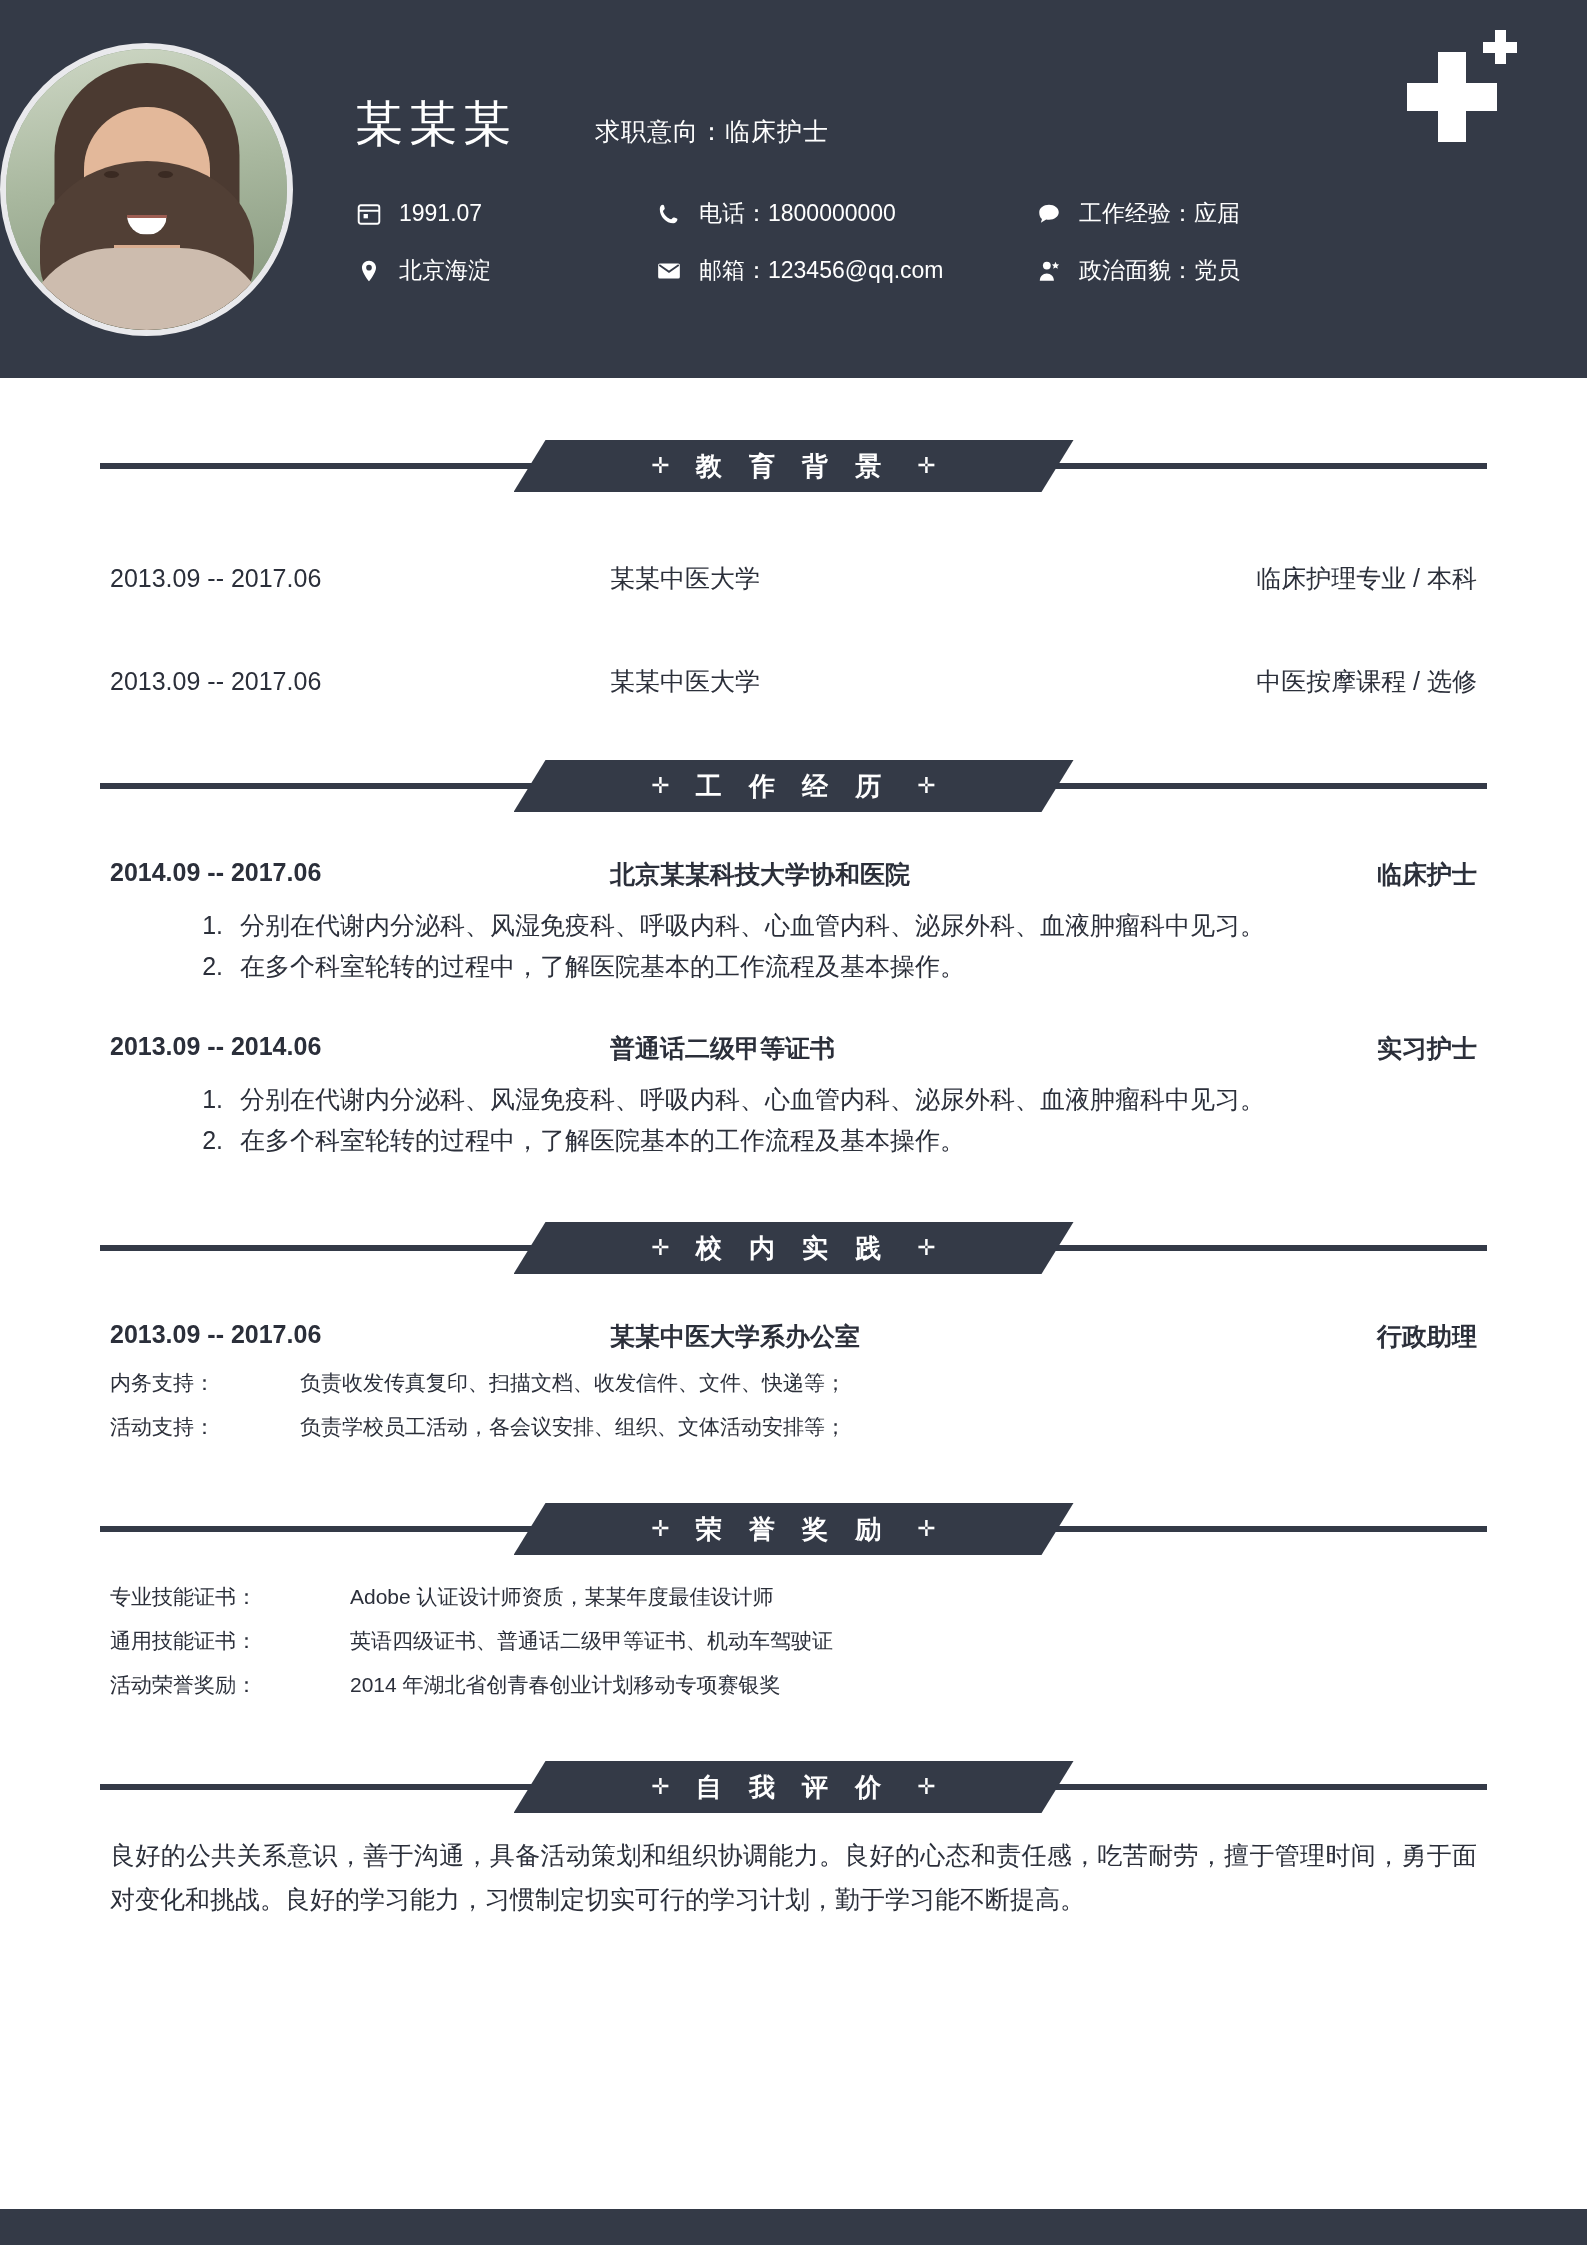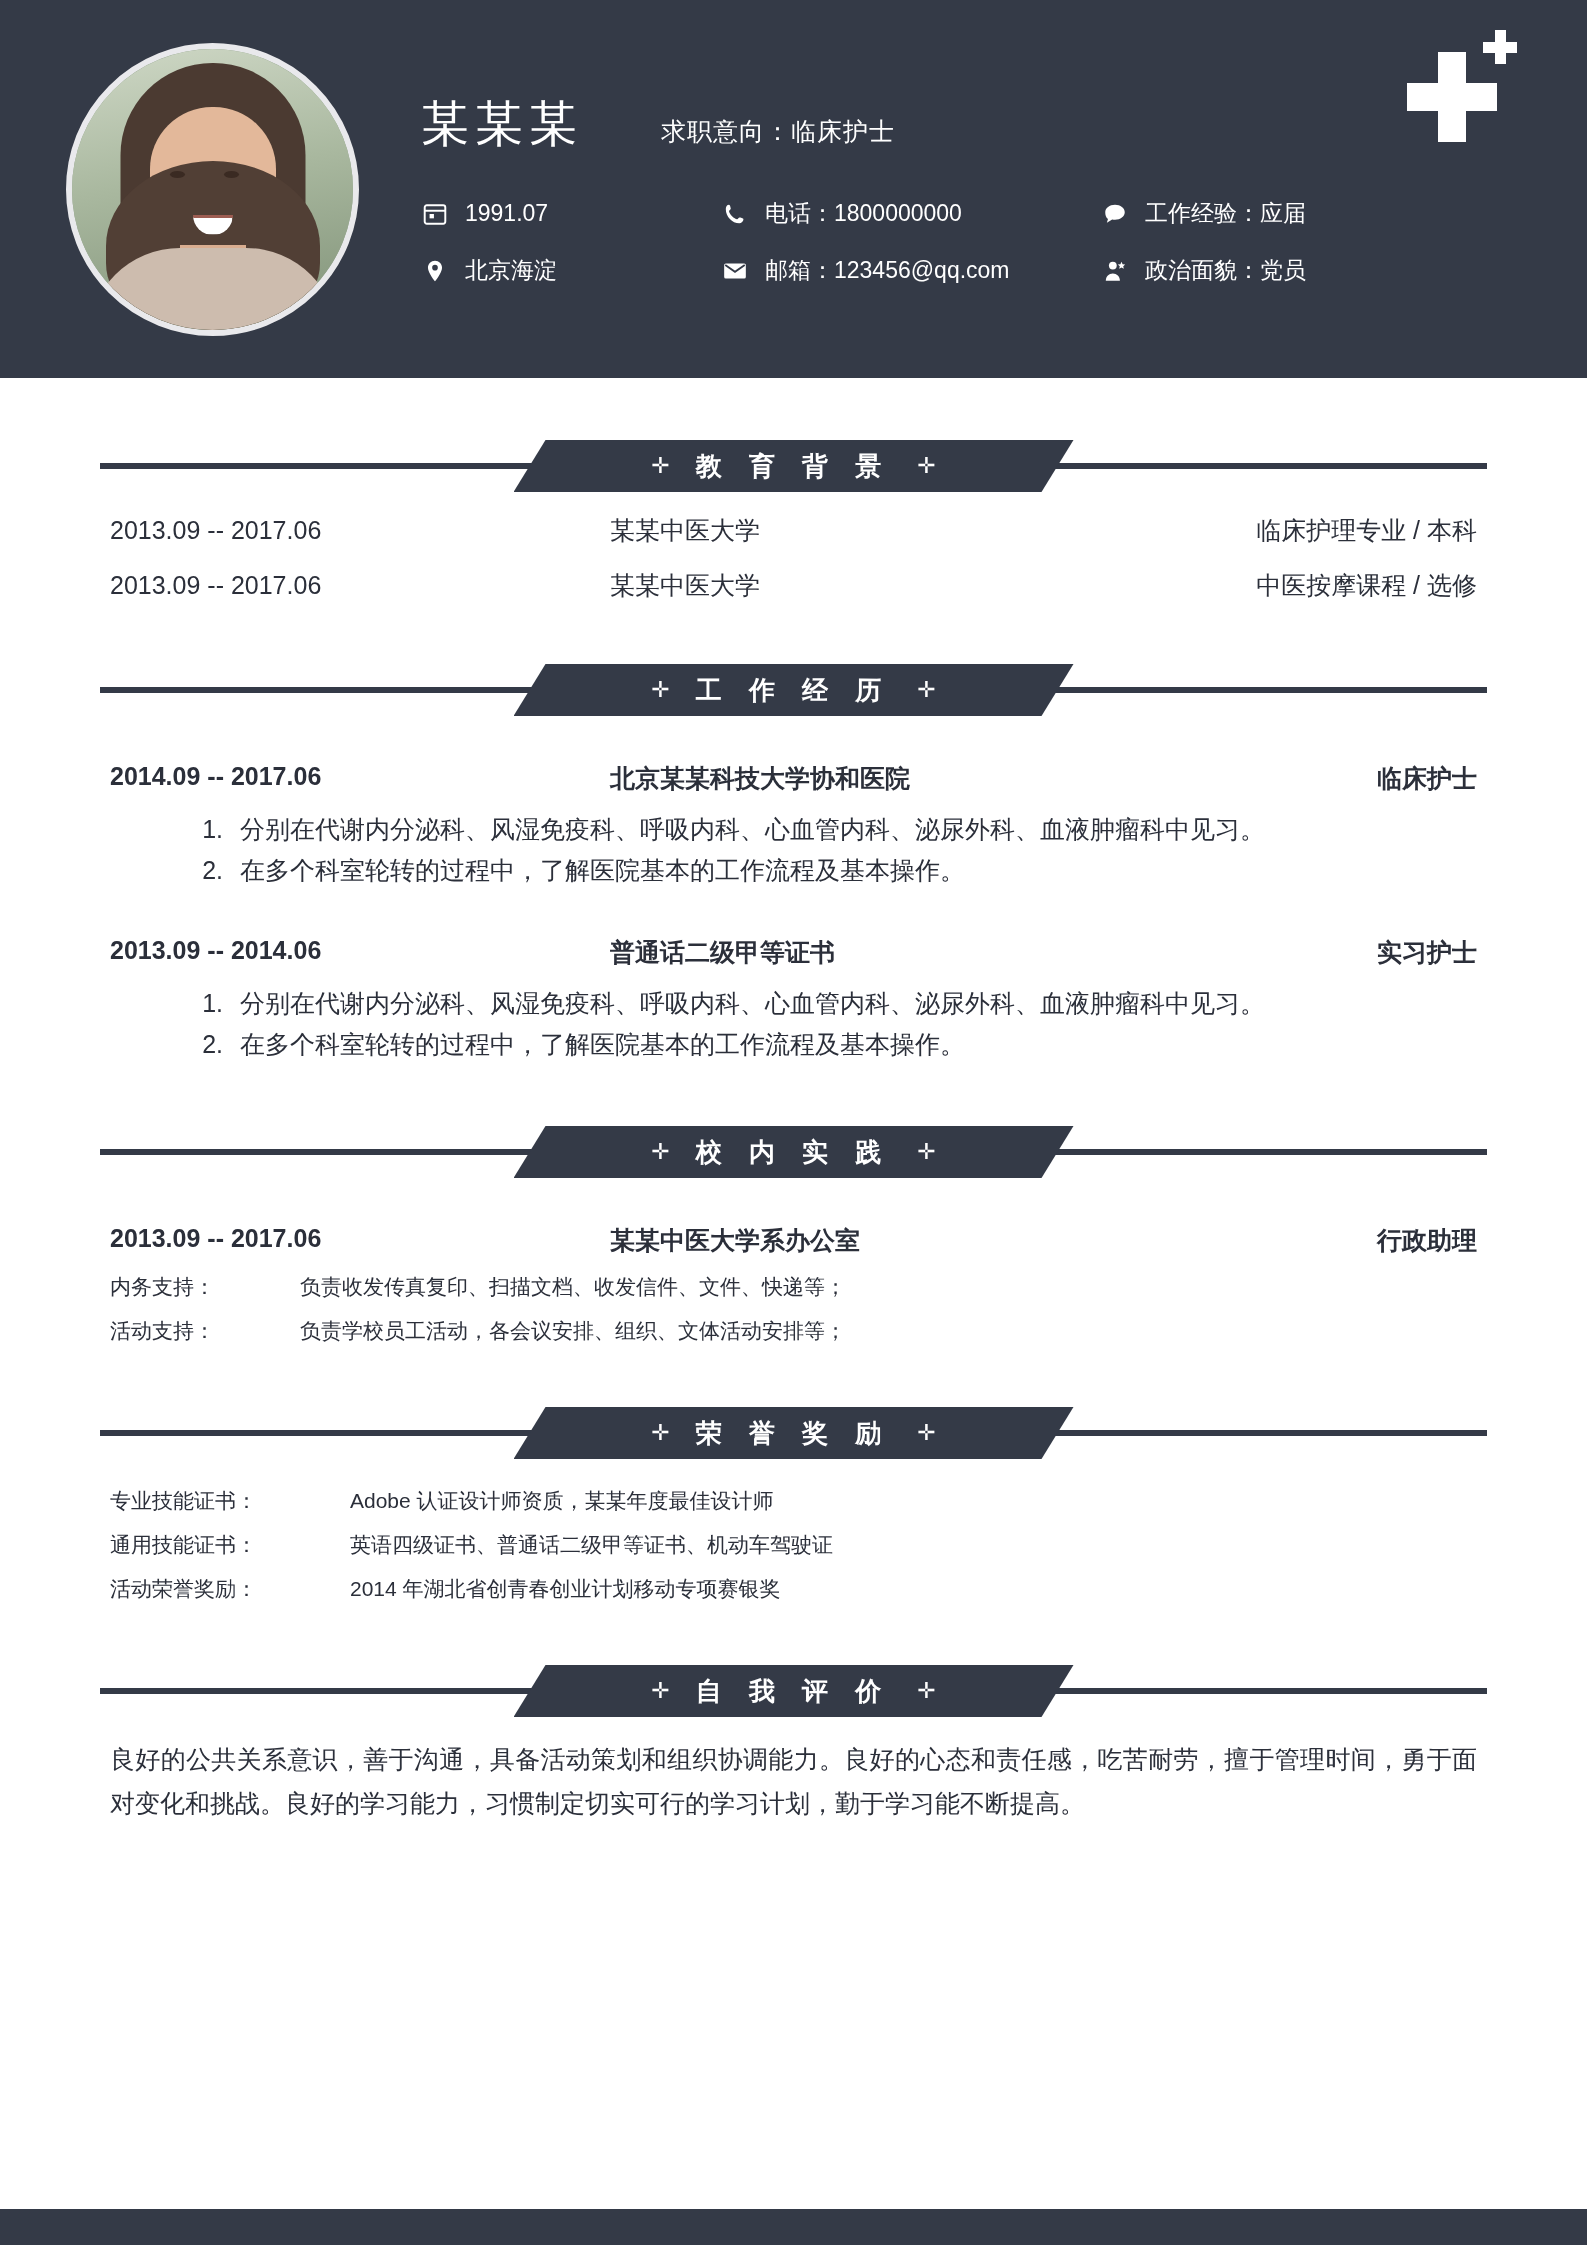--- a/index.html
+++ b/index.html
@@ -17,21 +17,20 @@
   }
 
   
   .header {
     background: #343a47;
     height: 378px;
     position: relative;
     box-sizing: border-box;
     display: flex;
     align-items: center;
-    padding-left: 66px;
   }
   .avatar-wrap {
     width: 281px;
     height: 281px;
     border-radius: 50%;
     border: 6px solid #e9e9ec;
     overflow: hidden;
     flex: 0 0 auto;
     position: relative;
     background: #8fa08a;
@@ -213,21 +212,21 @@
   
   .edu-row {
     display: flex;
     align-items: baseline;
     font-size: 25px;
     margin-top: 22px;
     padding: 0 10px;
   }
   .edu-date { width: 500px; flex: 0 0 auto; }
   .edu-school { flex: 1 1 auto; }
-  .edu-major { text-align: right; white-space: nowrap; }
+  .edu-major { text-align: right; white-space: nowrap; margin-top: 48px; }
 
   
   .exp-block { margin-top: 46px; }
   .exp-head {
     display: flex;
     align-items: flex-start;
     font-size: 25px;
     font-weight: bold;
     padding: 0 10px;
   }

